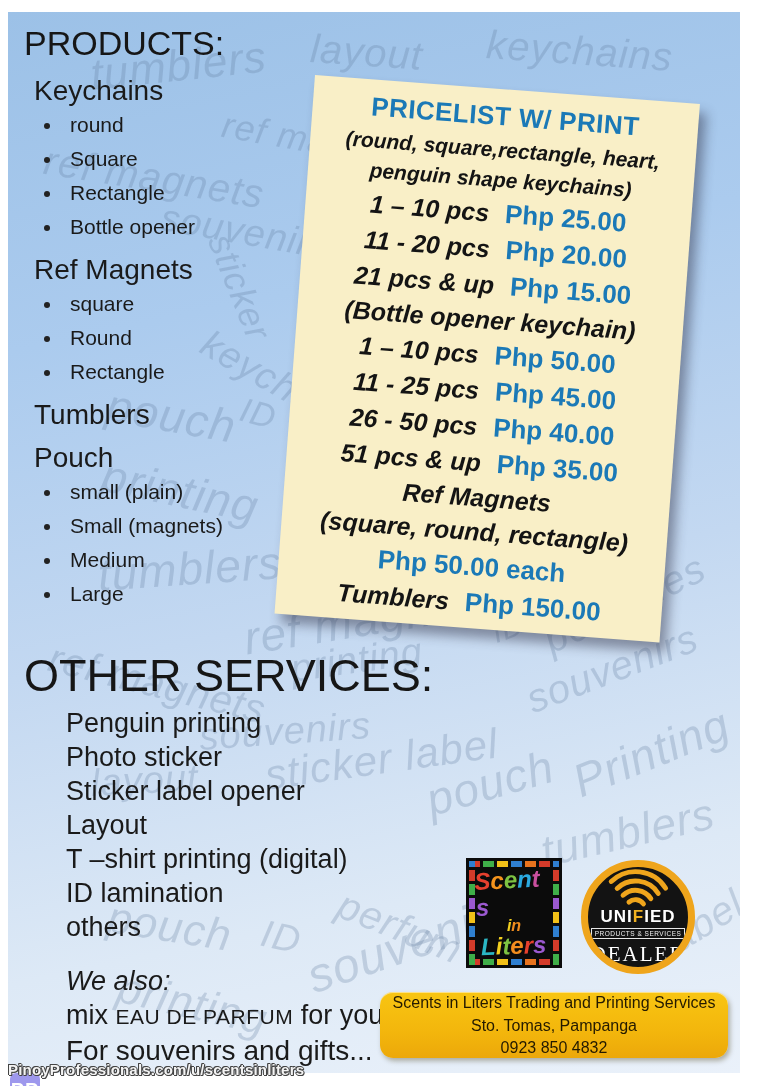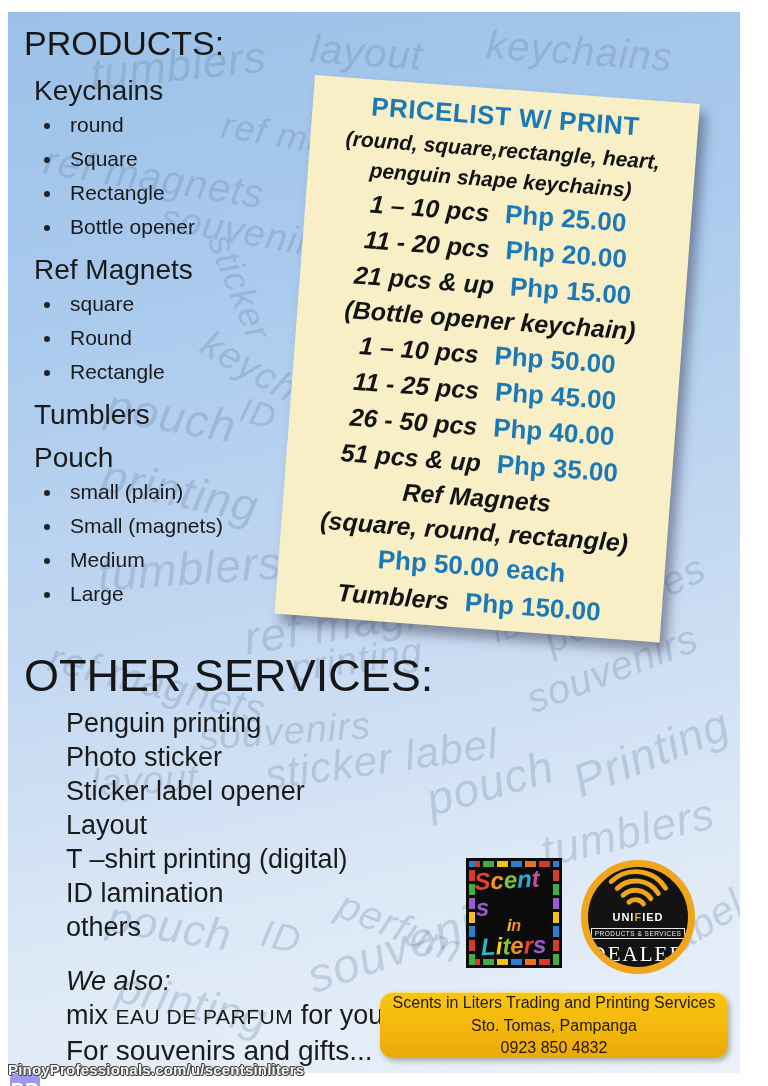--- a/index.html
+++ b/index.html
@@ -56,21 +56,21 @@
                  font-style:italic; font-weight:bold; }
   .scents-w1 { font-size:24px; line-height:26px; transform:rotate(-3deg); }
   .scents-w2 { font-size:16px; line-height:14px; }
   .scents-w3 { font-size:24px; line-height:26px; transform:rotate(-2deg); }
   .sletter { display:inline-block; }
 
   
   .unified { position:absolute; left:573px; top:848px; width:114px; height:114px; border-radius:50%;
              background:#131313; border:7px solid #efa51c; display:flex; flex-direction:column; align-items:center; overflow:hidden; }
   .wifi { margin-top:2px; transform:rotate(7deg); }
-  .unified-name { font-size:11px; font-weight:bold; color:#ffffff; letter-spacing:1px; line-height:18px; }
+  .unified-name { font-size:17px; font-weight:bold; color:#ffffff; letter-spacing:1px; line-height:18px; }
   .unified-accent { color:#efb021; }
   .unified-sub { border:1px solid #e8e8e8; color:#f0f0f0; font-size:6.5px; letter-spacing:0.5px; padding:1px 3px; margin-top:2px; white-space:nowrap; }
   .unified-dealer { font-family:"Liberation Serif", serif; color:#ffffff; font-size:21px; letter-spacing:2px; margin-top:3px; }
 
   
   .contact { position:absolute; left:372px; top:980px; width:348px; height:66px; border-radius:13px;
              background:linear-gradient(180deg,#f8c512 0%,#f3b60c 60%,#eca80a 100%);
              box-shadow:2px 3px 5px rgba(60,50,0,0.35), inset 0 1px 0 rgba(255,255,255,0.5);
              display:flex; flex-direction:column; align-items:center; justify-content:space-between; color:#241a00; }
   .contact div { font-size:16px; line-height:21px; white-space:nowrap; }

